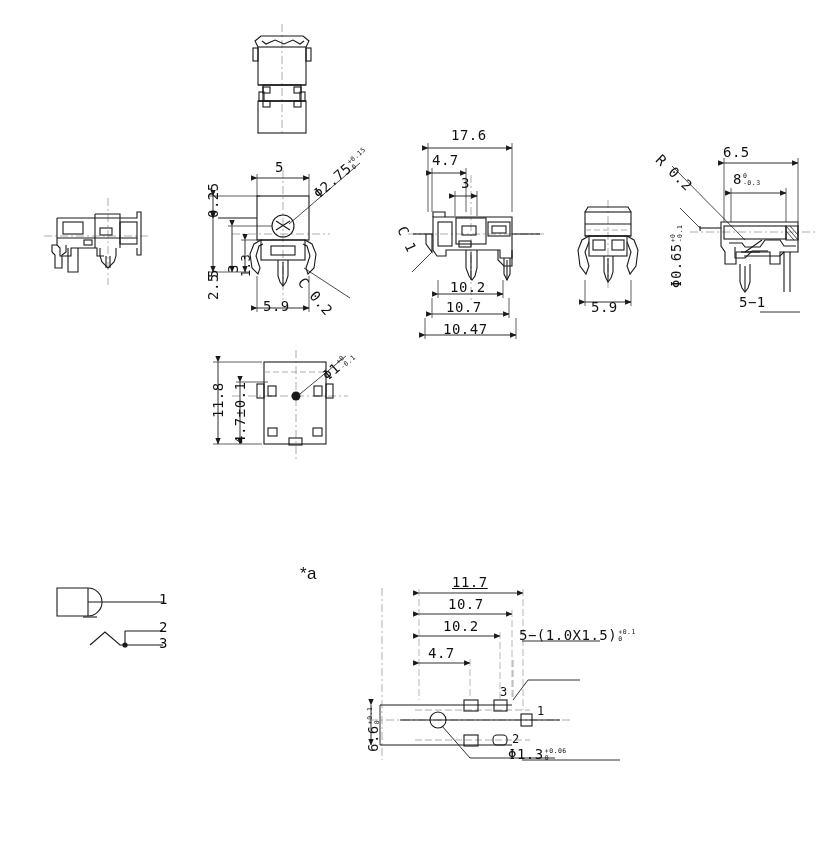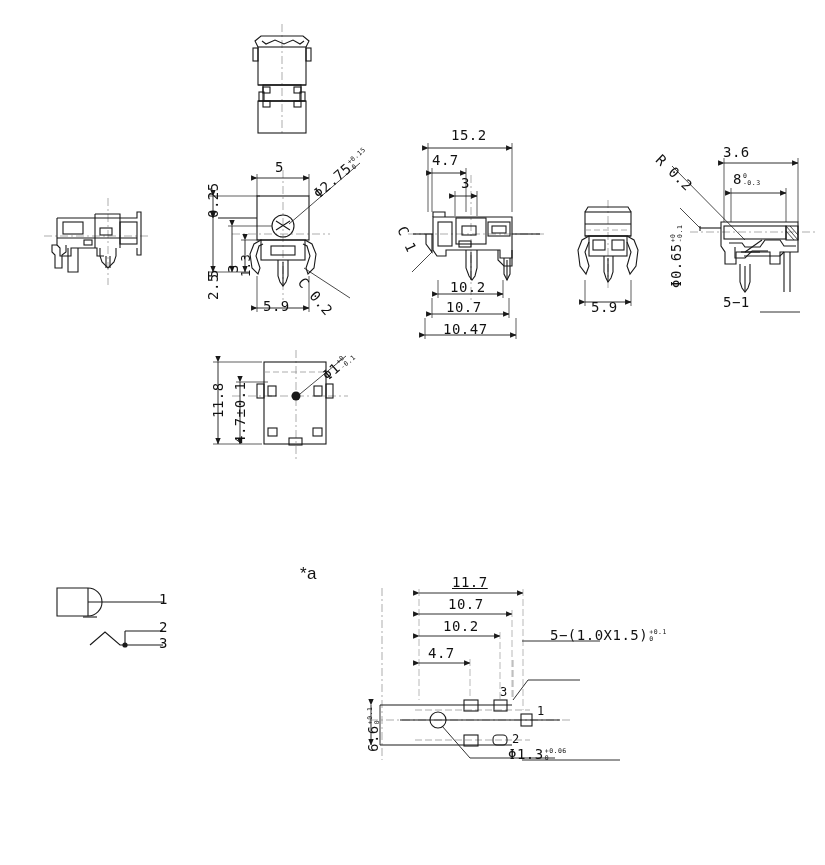--- a/index.html
+++ b/index.html
@@ -302,39 +302,39 @@
   <div class="lbl dim rot90" style="left:206px;top:300px;">2.5</div>
   <div class="lbl dim rot90" style="left:226px;top:273px;">3</div>
   <div class="lbl dim-sm rot90" style="left:240px;top:277px;">1.3</div>
 
   <div class="lbl dim" style="left:311px;top:190px;transform:rotate(-41deg);transform-origin:0 0;">
     <span>Φ2.75</span><span class="tol"><b>+0.15</b><b>0</b></span>
   </div>
 
   <div class="lbl dim" style="left:306px;top:275px;transform:rotate(49deg);transform-origin:0 0;">C 0.2</div>
 
-  <div class="lbl dim" style="left:451px;top:128px;">15.2</div>
+  <div class="lbl dim" style="left:451px;top:128px;">17.6</div>
   <div class="lbl dim" style="left:432px;top:153px;">4.7</div>
   <div class="lbl dim" style="left:461px;top:176px;">3</div>
   <div class="lbl dim" style="left:450px;top:280px;">10.2</div>
   <div class="lbl dim" style="left:446px;top:300px;">10.7</div>
   <div class="lbl dim" style="left:443px;top:322px;">10.47</div>
   <div class="lbl dim" style="left:408px;top:224px;transform:rotate(66deg);transform-origin:0 0;">C 1</div>
 
   <div class="lbl dim" style="left:591px;top:300px;">5.9</div>
 
-  <div class="lbl dim" style="left:723px;top:145px;">3.6</div>
+  <div class="lbl dim" style="left:723px;top:145px;">6.5</div>
   <div class="lbl dim" style="left:733px;top:172px;">
     <span>8</span><span class="tol"><b>0</b><b>-0.3</b></span>
   </div>
   <div class="lbl dim" style="left:663px;top:152px;transform:rotate(44deg);transform-origin:0 0;">R 0.2</div>
   <div class="lbl dim" style="left:669px;top:288px;transform:rotate(-90deg);transform-origin:0 0;">
     <span>Φ0.65</span><span class="tol"><b>+0</b><b>-0.1</b></span>
   </div>
-  <div class="lbl dim" style="left:723px;top:295px;">5−1</div>
+  <div class="lbl dim" style="left:739px;top:295px;">5−1</div>
 
   <div class="lbl dim rot90" style="left:211px;top:418px;">11.8</div>
   <div class="lbl dim rot90" style="left:233px;top:444px;">4.7±0.1</div>
   <div class="lbl dim" style="left:320px;top:372px;transform:rotate(-41deg);transform-origin:0 0;">
     <span>Φ1</span><span class="tol"><b>+0</b><b>-0.1</b></span>
   </div>
 
   <div class="lbl sym" style="left:159px;top:592px;">1</div>
   <div class="lbl sym" style="left:159px;top:620px;">2</div>
   <div class="lbl sym" style="left:159px;top:636px;">3</div>
@@ -343,21 +343,21 @@
 
   <div class="lbl dim" style="left:452px;top:575px;text-decoration:underline;">11.7</div>
   <div class="lbl dim" style="left:448px;top:597px;">10.7</div>
   <div class="lbl dim" style="left:443px;top:619px;">10.2</div>
   <div class="lbl dim" style="left:428px;top:646px;">4.7</div>
 
   <div class="lbl dim rot90" style="left:366px;top:752px;">
     <span>6.6</span><span class="tol"><b>+0.1</b><b>0</b></span>
   </div>
 
-  <div class="lbl dim" style="left:519px;top:628px;margin-left:31px;">
+  <div class="lbl dim" style="left:519px;top:628px;">
     <span>5−(1.0X1.5)</span><span class="tol"><b>+0.1</b><b>0</b></span>
   </div>
 
   <div class="lbl dim" style="left:508px;top:747px;">
     <span>Φ1.3</span><span class="tol"><b>+0.06</b><b>0</b></span>
   </div>
 
   <div class="lbl dim-sm" style="left:500px;top:686px;">3</div>
   <div class="lbl dim-sm" style="left:537px;top:705px;">1</div>
   <div class="lbl dim-sm" style="left:512px;top:733px;">2</div>

